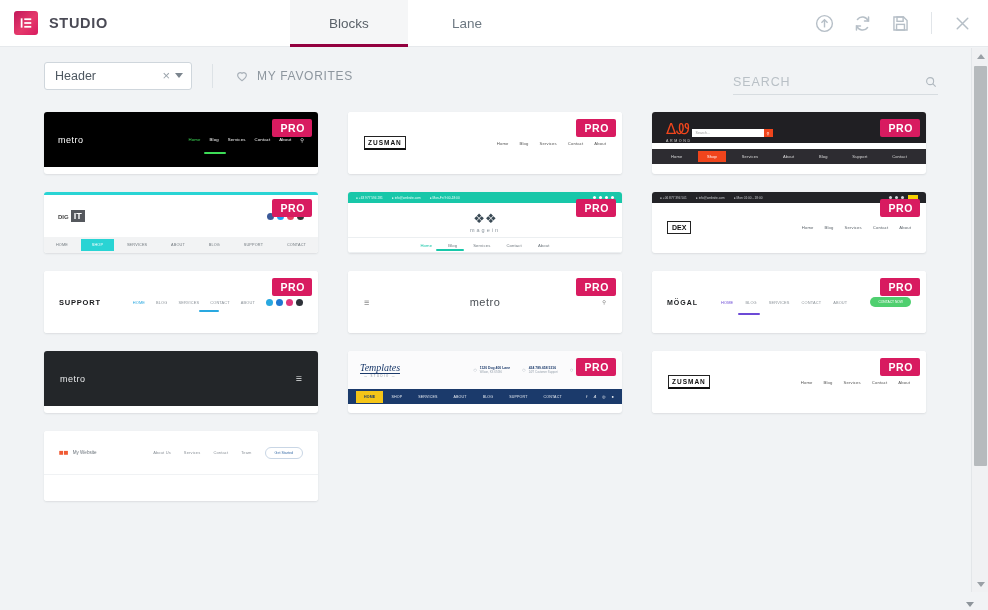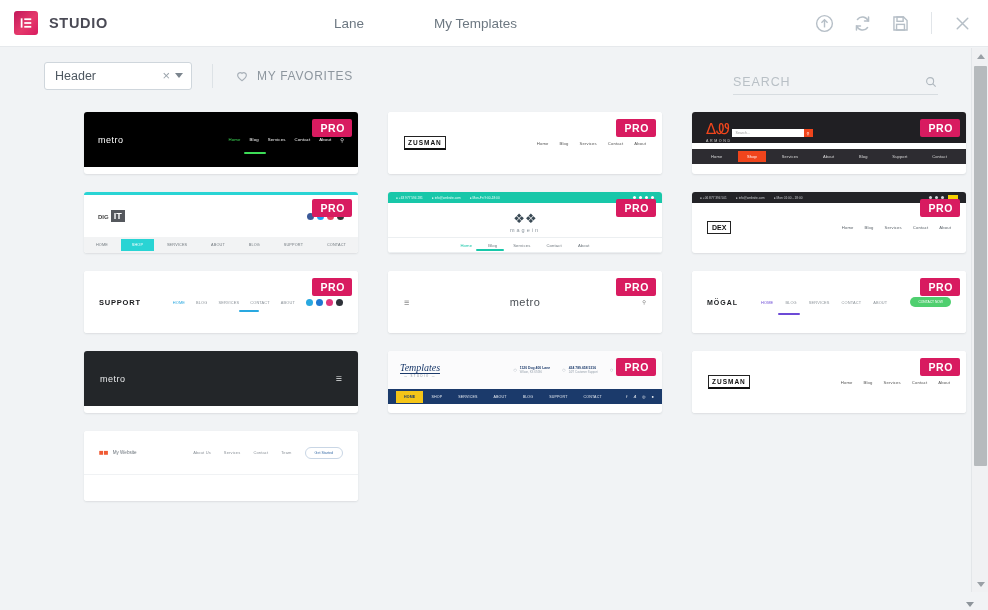--- a/index.html
+++ b/index.html
@@ -74,21 +74,21 @@
     font-family: "Liberation Sans", sans-serif;
     font-size: 12.5px; letter-spacing: .9px; color: #6b747c;
   }
   .search-input::placeholder { color: #b9c0c6; letter-spacing: .9px; }
   .search-icon { width: 14px; height: 14px; color: #b0b8bf; }
   .search-icon svg { display: block; }
 
   
   .grid-scroll {
     position: absolute; top: 104px; left: 0; right: 18px; bottom: 14px;
-    overflow: hidden; padding: 8px 4px 0 0; margin-left: 40px;
+    overflow: hidden; padding: 8px 4px 0 0;
   }
   .grid {
     display: grid; grid-template-columns: repeat(3, 274px);
     gap: 18px 30px; padding: 0 44px;
   }
   .card {
     position: relative; background: #fff; border-radius: 3px;
     box-shadow: 0 1px 2px rgba(25,35,45,.10);
     overflow: hidden; cursor: pointer;
   }
@@ -141,25 +141,25 @@
           <rect x="3" y="4" width="3" height="16"></rect>
           <rect x="9" y="4" width="12" height="3"></rect>
           <rect x="9" y="10.5" width="12" height="3"></rect>
           <rect x="9" y="17" width="12" height="3"></rect>
         </svg>
       </span>
       <span class="brand-title">STUDIO</span>
     </div>
 
     <div class="tabs">
+      <div class="tab active">
+        <span>Blocks</span>
+      </div>
       <div class="tab">
         <span>Lane</span>
-      </div>
-      <div class="tab">
-        <span>My Templates</span>
       </div>
     </div>
 
     <div class="header-actions">
       <span class="hicon">
         <svg viewBox="0 0 24 24" fill="none" stroke="currentColor" stroke-width="1.6">
           <circle cx="12" cy="12" r="9"></circle>
             <path d="M12 16.5V8"></path>
             <path d="M8.5 11.2 12 7.7l3.5 3.5"></path>
         </svg>

